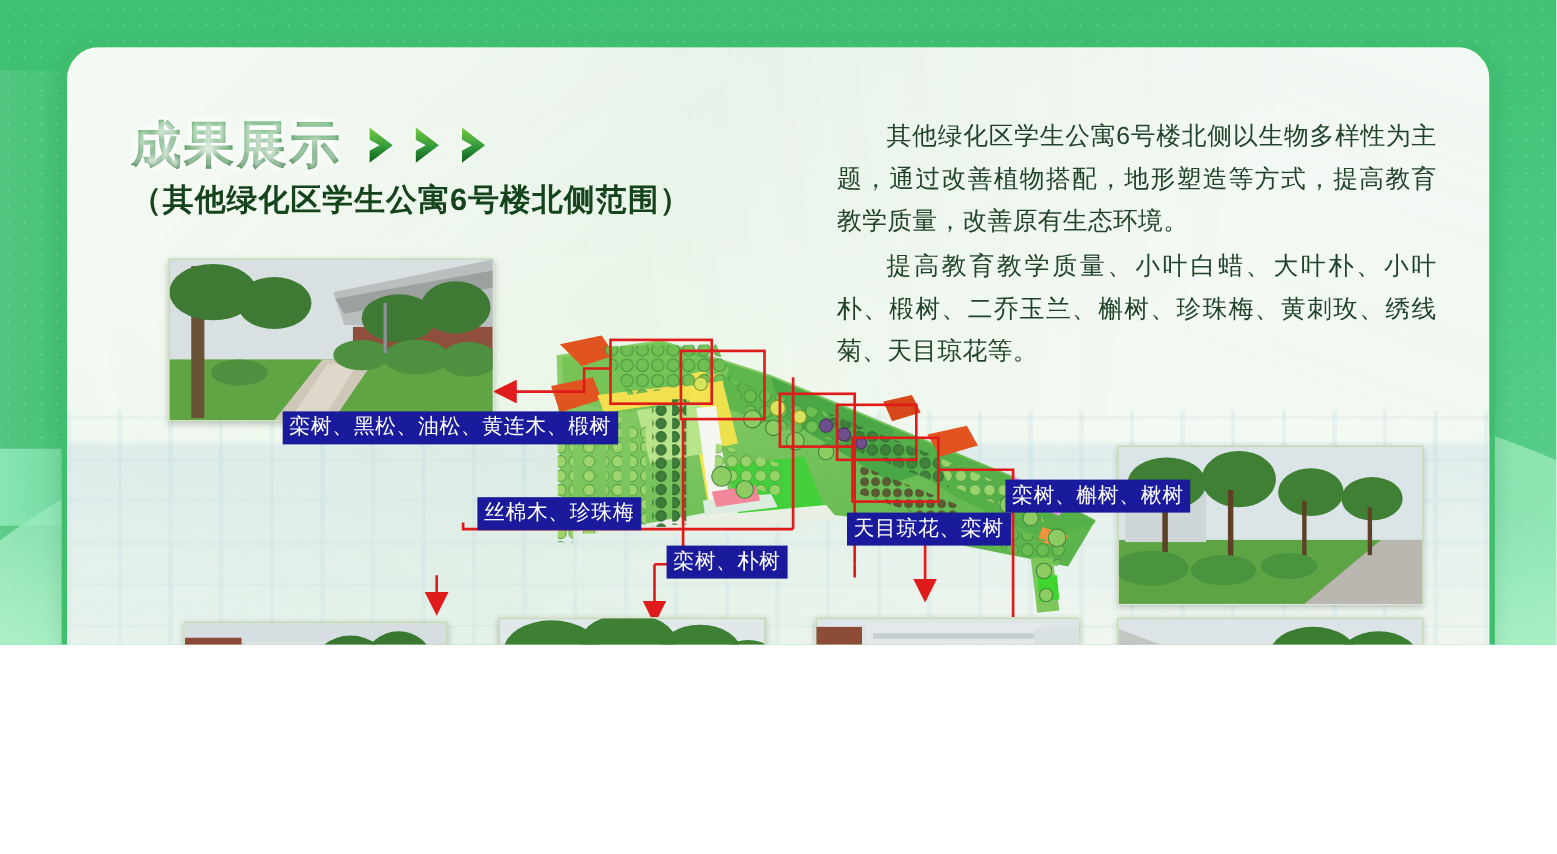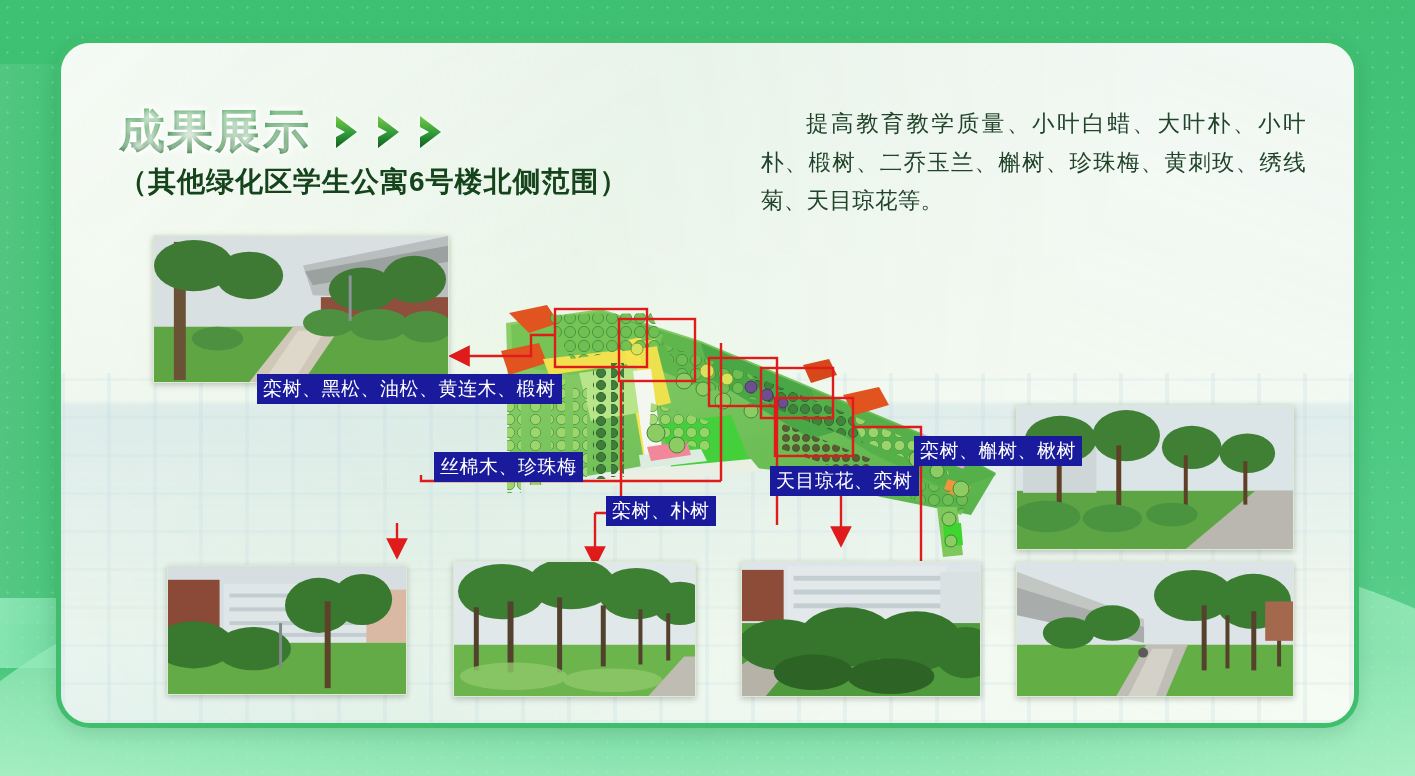--- a/index.html
+++ b/index.html
@@ -5,21 +5,21 @@
   * { box-sizing: border-box; margin: 0; padding: 0; }
   html, body {
     width: 1415px; height: 776px;
     overflow: hidden;
     font-family: "Liberation Sans", "DejaVu Sans", sans-serif;
   }
 
   
   #slide {
     position: relative;
-    width: 1415px; height: 776px;
+    width: 1415px; height: 586px;
     background: linear-gradient(160deg,#3ec173 0%, #3fbf72 35%, #46c67c 60%, #5fd191 100%);
     overflow: hidden;
   }
   
   #dots {
     position: absolute; inset: 0;
     background-image: radial-gradient(rgba(255,255,255,.30) 1.1px, transparent 1.2px);
     background-size: 15px 15px;
     opacity: .55;
     pointer-events: none;
@@ -196,20 +196,21 @@
             </svg>
             <svg width="36" height="38" viewBox="0 0 36 38" aria-hidden="true">
               <path d="M3 3 L24 19 L3 35 L3 24 L12 19 L3 14 Z" fill="url(#cg)"></path>
             </svg>
           </div>
         </div>
         <div id="sub-title">（其他绿化区学生公寓6号楼北侧范围）</div>
       </div>
 
       <div id="body-col">
+        <p class="para">其他绿化区学生公寓6号楼北侧以生物多样性为主题，通过改善植物搭配，地形塑造等方式，提高教育教学质量，改善原有生态环境。</p>
         <p class="para">提高教育教学质量、小叶白蜡、大叶朴、小叶朴、椴树、二乔玉兰、槲树、珍珠梅、黄刺玫、绣线菊、天目琼花等。</p>
       </div>
 
       <div id="plan">
         <svg viewBox="0 0 580 300" preserveAspectRatio="none" aria-hidden="true">
           <defs>
             <linearGradient id="lawn" x1="0" y1="0" x2="1" y2="1">
               <stop offset="0%" stop-color="#8fd06a"></stop>
                 <stop offset="100%" stop-color="#57b24a"></stop>
             </linearGradient>

